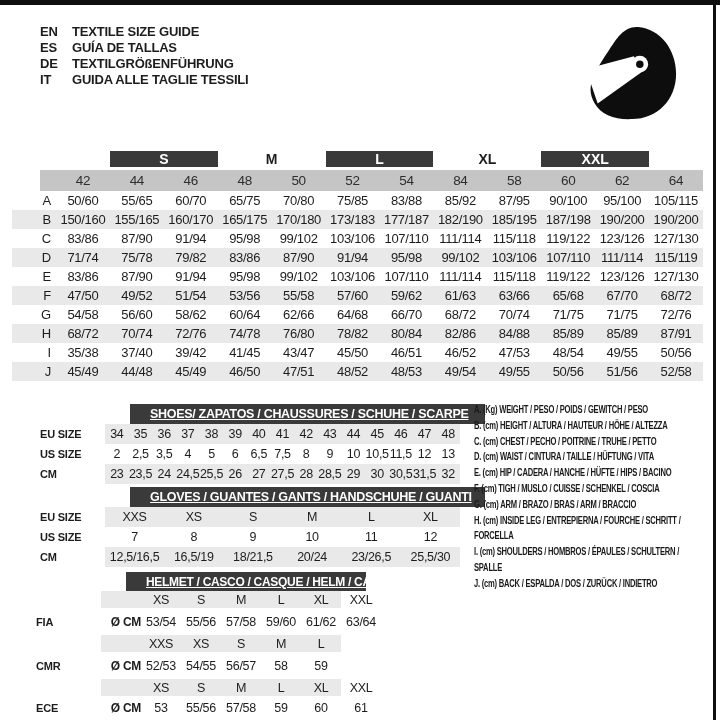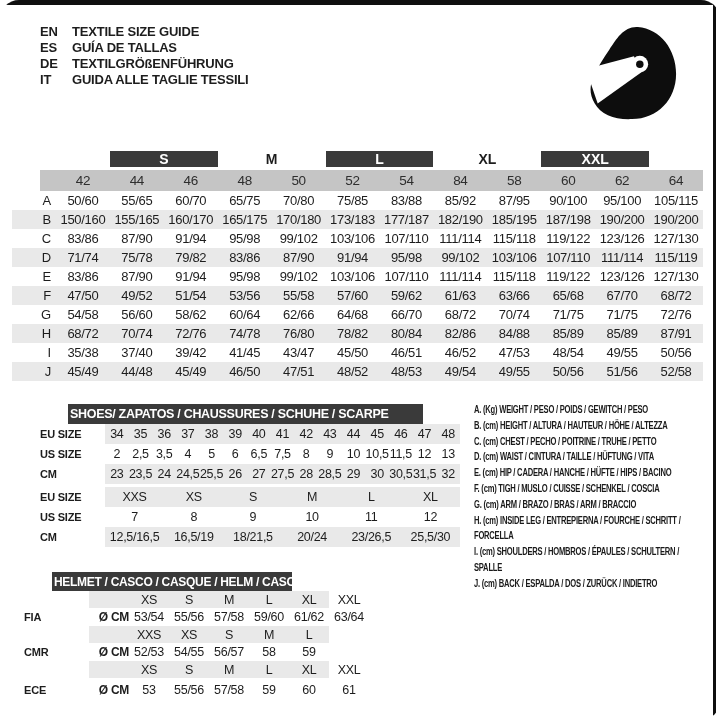--- a/index.html
+++ b/index.html
@@ -1,17 +1,17 @@
 <!DOCTYPE html>
 <html style="--c-dark: #3a3a3a; --c-hdr: #c5c5c5; --c-alt: #e9e9e9; --c-frame: #0f0f0f; --c-text: #1d1d1d;"><head>
 <meta charset="utf-8">
 <style>
   html,body{margin:0;padding:0;background:#fff;}
   .page{position:relative;width:720px;height:720px;background:#fff;overflow:hidden;
-        font-family:"Liberation Sans","DejaVu Sans",sans-serif;color:var(--c-text,#1d1d1d);border-radius:19px;}
+        font-family:"Liberation Sans","DejaVu Sans",sans-serif;color:var(--c-text,#1d1d1d);}
   .frame-top{position:absolute;left:0;top:0;width:720px;height:5px;background:var(--c-frame,#0f0f0f);}
   .frame-right{position:absolute;left:713px;top:0;width:3px;height:720px;background:var(--c-frame,#0f0f0f);}
 
   
   .lang-header{position:absolute;left:40px;top:23px;}
   .lang-row{display:flex;height:16px;align-items:center;font-weight:bold;font-size:13px;letter-spacing:-0.2px;}
   .lang-code{width:32px;}
   .lang-title{white-space:nowrap;}
 
   
@@ -26,32 +26,32 @@
   .band-plain{color:var(--c-text,#1d1d1d);}
   .num-row{height:21px;background:linear-gradient(90deg,transparent 0 28px,var(--c-hdr,#c5c5c5) 28px);
            font-size:13.5px;color:#2e2e2e;}
   .data-row{height:19px;font-size:13px;}
   .data-rows .data-row:nth-child(even){background:var(--c-alt,#e9e9e9);}
   .cell{text-align:center;letter-spacing:-0.3px;white-space:nowrap;}
   .row-label{text-align:right;padding-right:5px;letter-spacing:-0.2px;}
 
   
   .section{position:absolute;}
-  .sec-bar{margin-left:28px;height:20px;background:var(--c-dark,#3a3a3a);color:#fff;font-weight:bold;
-           font-size:12.5px;letter-spacing:-0.3px;display:flex;align-items:center;padding-left:2px;
-           box-sizing:border-box;white-space:nowrap;}
+  .sec-bar{margin-left:90px;height:20px;background:var(--c-dark,#3a3a3a);color:#fff;font-weight:bold;
+           font-size:12.5px;letter-spacing:-0.3px;display:flex;align-items:center;padding-left:20px;
+           box-sizing:border-box;white-space:nowrap;text-decoration:underline;}
   .sec-row{align-items:center;font-size:12.5px;}
   .sec-row.shaded{background:linear-gradient(90deg,transparent 0 65px,var(--c-alt,#e9e9e9) 65px);}
   .sec-label{font-weight:bold;font-size:11px;letter-spacing:-0.2px;}
   .shoes-grid{display:grid;grid-template-columns:65px repeat(15,1fr);height:20px;}
   .gloves-grid{display:grid;grid-template-columns:65px repeat(6,1fr);height:20px;}
   .helmet-grid{display:grid;grid-template-columns:65px 40px repeat(6,40px);align-items:center;}
   .helmet-size-row{height:17px;font-size:12.5px;
      background:linear-gradient(90deg,transparent 0 65px,var(--c-alt,#e9e9e9) 65px 305px,transparent 305px);}
-  .helmet-val-row{height:18px;font-size:12.5px;}
+  .helmet-val-row{height:27px;font-size:12.5px;}
   .helmet-rows .helmet-val-row:last-child{height:24px;}
   .unit-cell{font-weight:bold;font-size:12px;text-align:right;letter-spacing:-0.3px;}
 
   
   .legend{position:absolute;left:474px;top:402px;width:300px;transform:scaleX(0.76);
           transform-origin:top left;font-size:10px;font-weight:bold;letter-spacing:-0.3px;
           line-height:15.8px;}
   .legend-item{color:#1a1a1a;}
 </style>
 </head>
@@ -319,20 +319,21 @@
           <div class="cell">29</div>
           <div class="cell">30</div>
           <div class="cell">30,5</div>
           <div class="cell">31,5</div>
           <div class="cell">32</div>
         </div>
       </div>
   </div>
 
   <div class="section" style="left:40px;top:487px;width:420px">
+    <div class="sec-bar" style="width:355px">GLOVES / GUANTES / GANTS / HANDSCHUHE / GUANTI</div>
     <div id="gloves-rows">
         <div class="gloves-grid sec-row shaded">
           <div class="sec-label">EU SIZE</div>
           <div class="cell">XXS</div>
           <div class="cell">XS</div>
           <div class="cell">S</div>
           <div class="cell">M</div>
           <div class="cell">L</div>
           <div class="cell">XL</div>
         </div>
@@ -350,21 +351,21 @@
           <div class="cell">12,5/16,5</div>
           <div class="cell">16,5/19</div>
           <div class="cell">18/21,5</div>
           <div class="cell">20/24</div>
           <div class="cell">23/26,5</div>
           <div class="cell">25,5/30</div>
         </div>
       </div>
   </div>
 
-  <div class="section" style="left:24px;top:572px;width:345px">
+  <div class="section" style="left:36px;top:572px;width:345px">
     <div class="sec-bar" style="width:240px;height:19px;font-size:12px">HELMET / CASCO / CASQUE / HELM / CASCO</div>
     <div class="helmet-rows" id="helmet-rows">
         <div class="helmet-grid helmet-size-row">
           <div></div>
           <div></div>
           <div class="cell">XS</div>
           <div class="cell">S</div>
           <div class="cell">M</div>
           <div class="cell">L</div>
           <div class="cell">XL</div>

